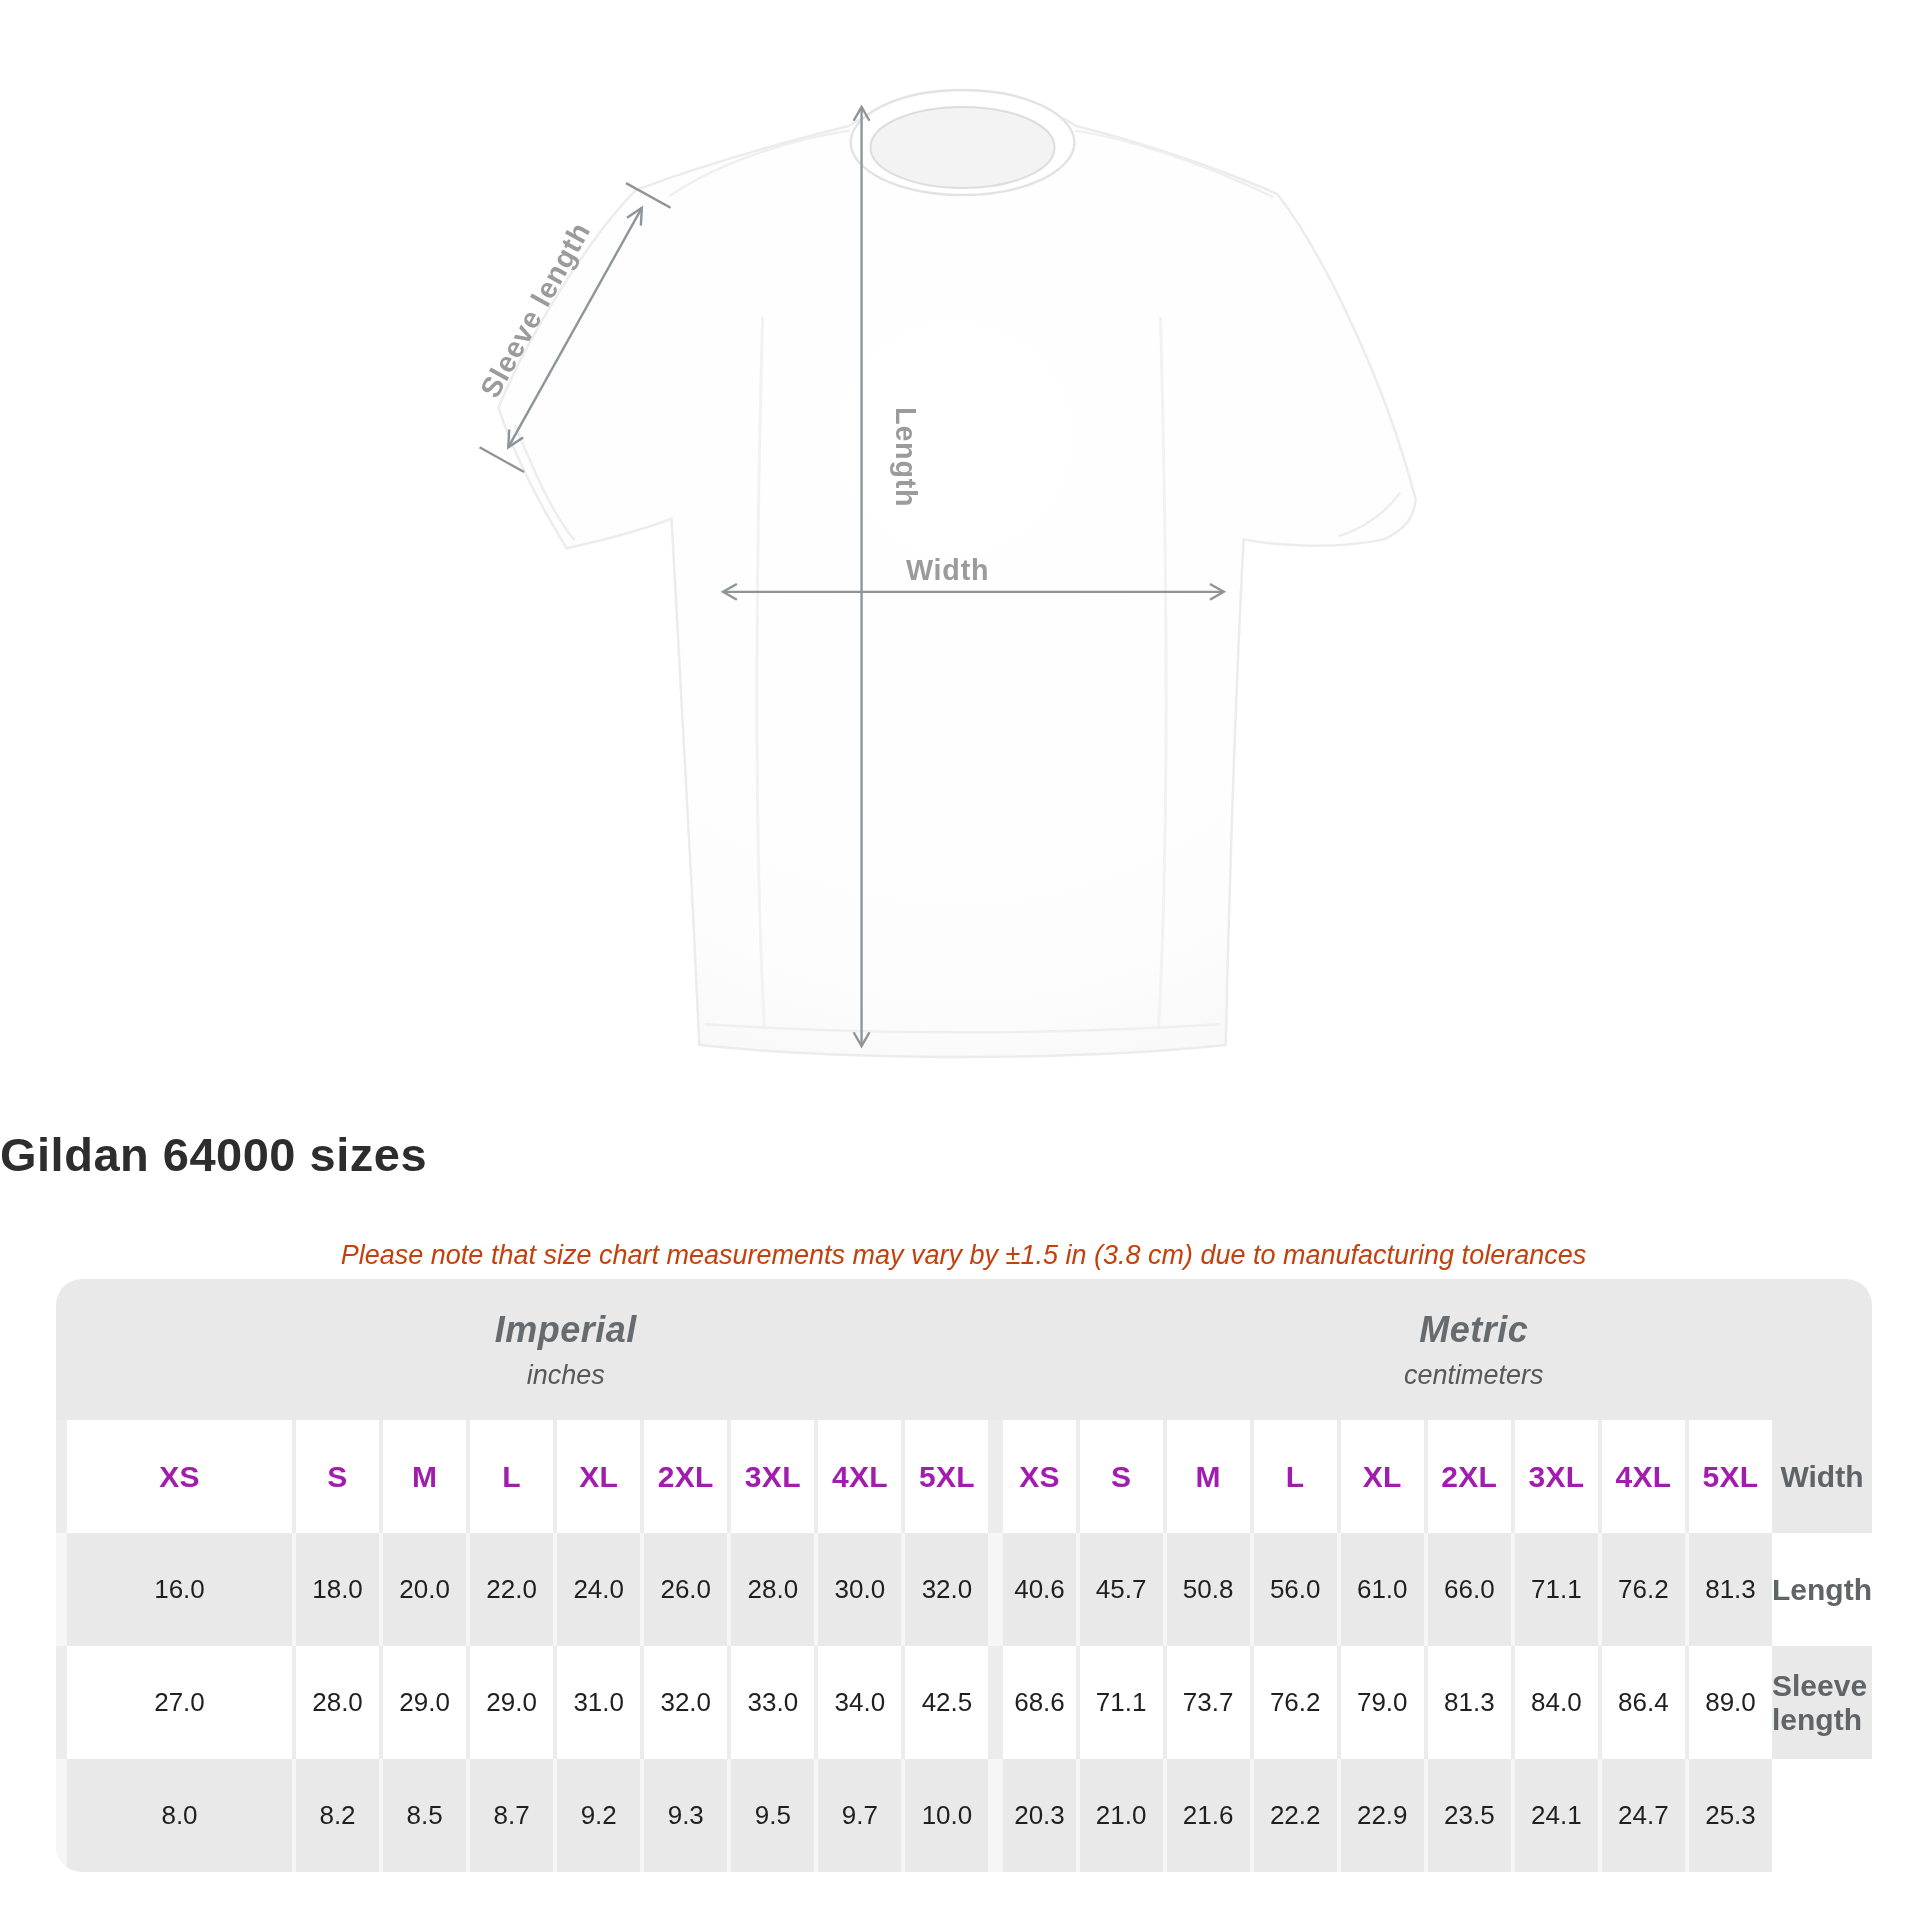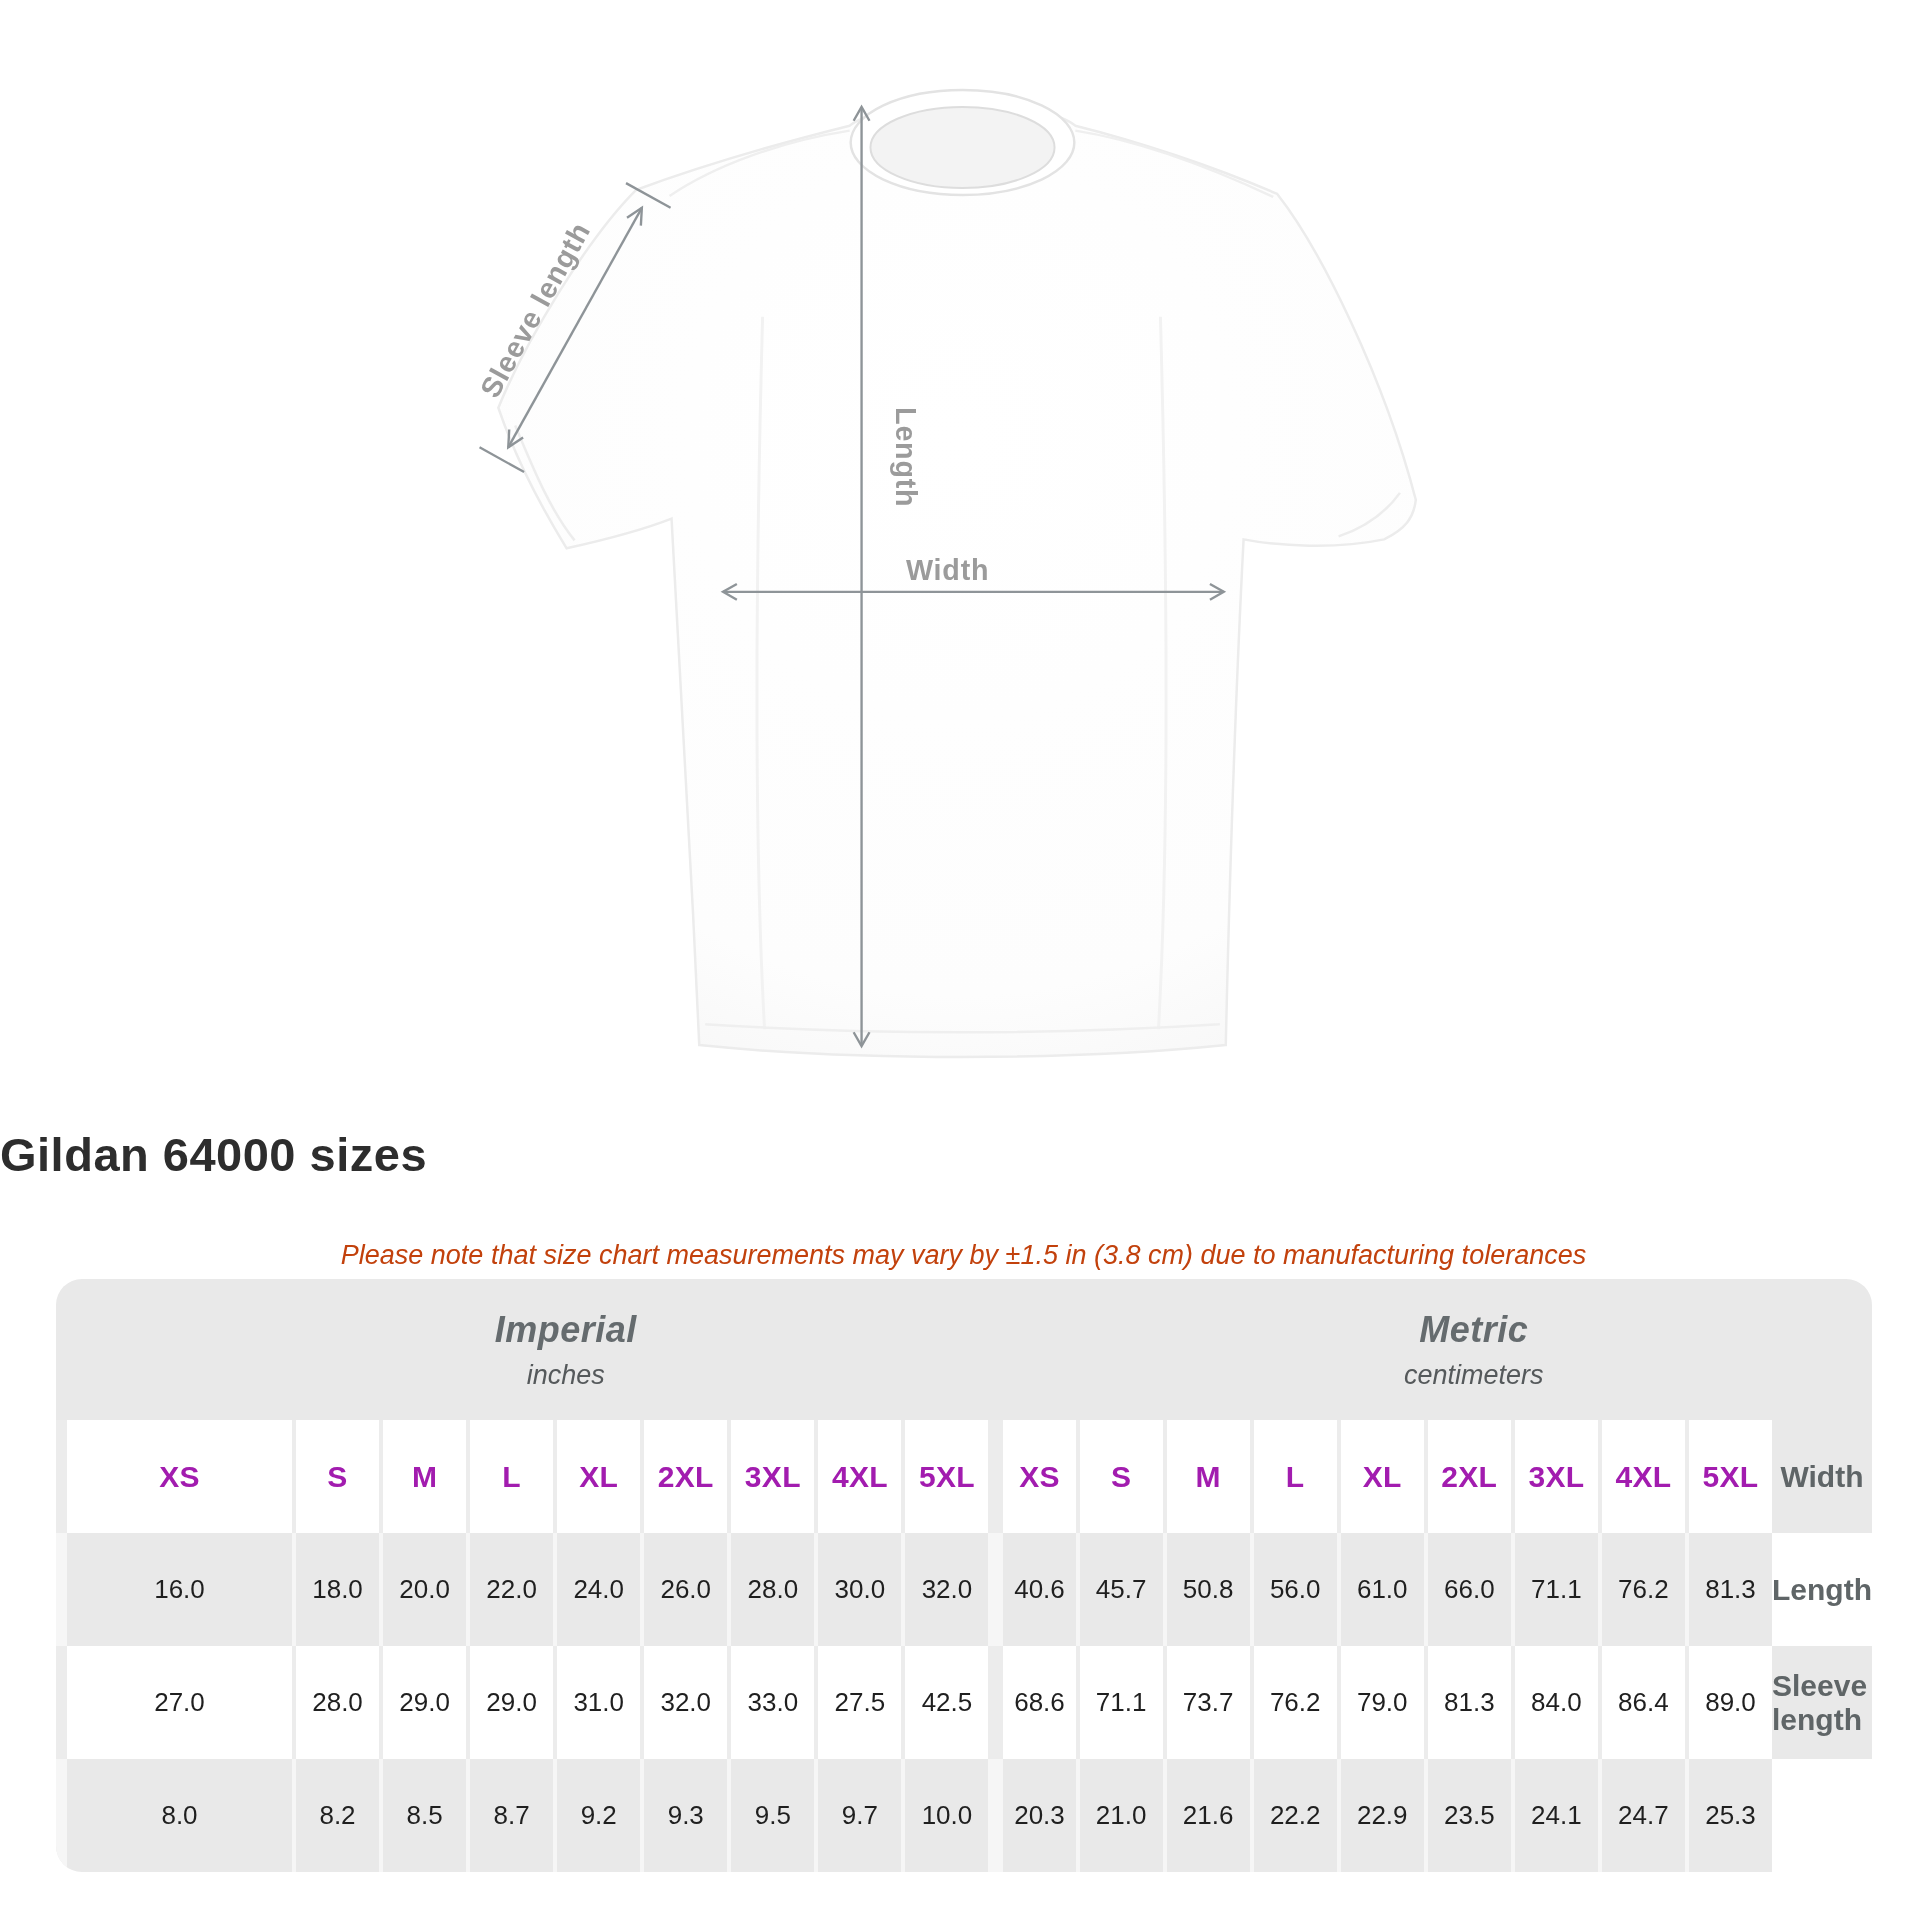--- a/index.html
+++ b/index.html
@@ -158,21 +158,21 @@
   <div class="cell val rg s">81.3</div>
 
   <div class="cell lab rw">Length</div>
   <div class="cell val rw sL">27.0</div>
   <div class="cell val rw s">28.0</div>
   <div class="cell val rw s">29.0</div>
   <div class="cell val rw s">29.0</div>
   <div class="cell val rw s">31.0</div>
   <div class="cell val rw s">32.0</div>
   <div class="cell val rw s">33.0</div>
-  <div class="cell val rw s">27.5</div>
+  <div class="cell val rw s">34.0</div>
   <div class="cell val rw s">42.5</div>
   <div class="cell val rw sM">68.6</div>
   <div class="cell val rw s">71.1</div>
   <div class="cell val rw s">73.7</div>
   <div class="cell val rw s">76.2</div>
   <div class="cell val rw s">79.0</div>
   <div class="cell val rw s">81.3</div>
   <div class="cell val rw s">84.0</div>
   <div class="cell val rw s">86.4</div>
   <div class="cell val rw s">89.0</div>

